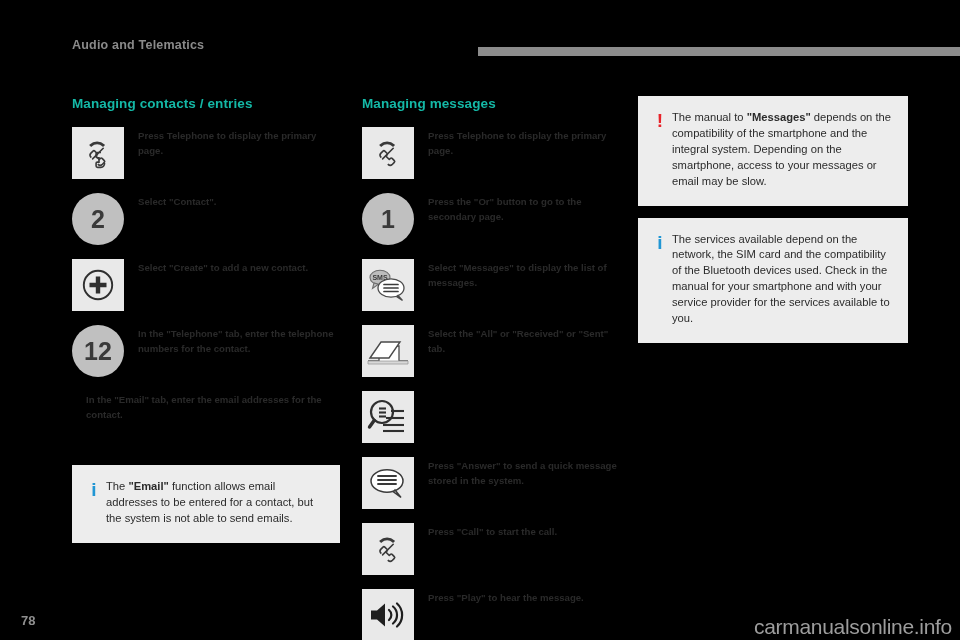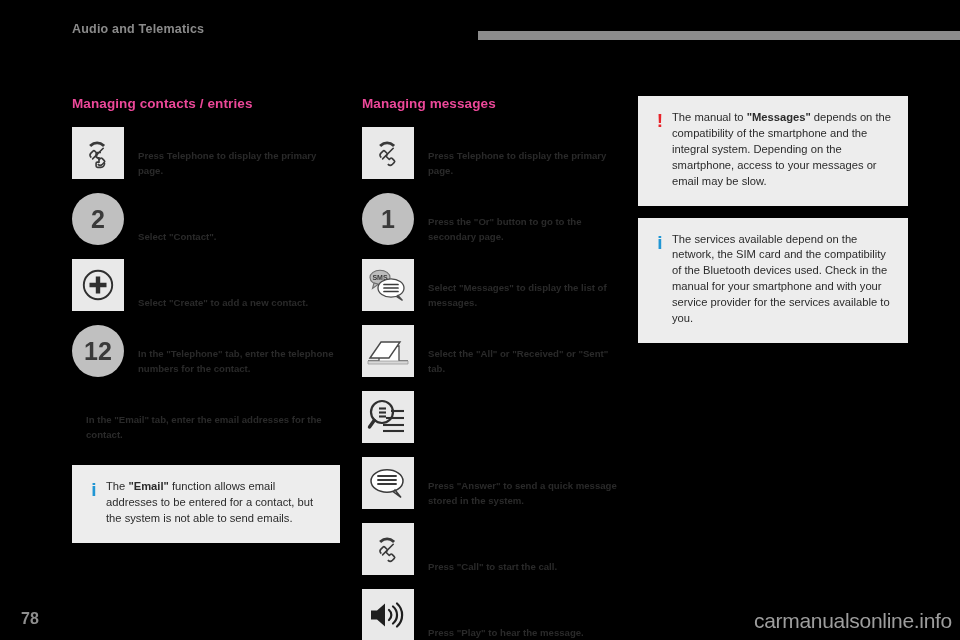--- a/index.html
+++ b/index.html
@@ -19,21 +19,21 @@
     position: absolute;
     left: 0; top: 0;
     width: 960px;
     height: 640px;
     background: #000000;
   }
 
   
   .header {
     position: absolute;
-    left: 0; top: 0;
+    left: 0; top: 16px;
     width: 843px;
     height: 46px;
   }
   .header-title {
     position: absolute;
     left: 72px;
     top: 22px;
     font-size: 12.5px;
     font-weight: bold;
     color: #8a8a8a;
@@ -54,30 +54,30 @@
     position: absolute;
     top: 96px;
   }
   .col-left  { left: 72px;  width: 268px; }
   .col-mid   { left: 362px; width: 258px; }
   .col-right { left: 638px; width: 270px; }
 
   .section-title {
     font-size: 13.5px;
     font-weight: bold;
-    color: #ec4899;
+    color: #14b8a6;
     margin: 0 0 16px 0;
     letter-spacing: 0.1px;
   }
 
   
   .step {
     position: relative;
     display: flex;
-    align-items: flex-end;
+    align-items: flex-start;
     margin-bottom: 14px;
     min-height: 52px;
   }
   .step-badge {
     flex: 0 0 52px;
     width: 52px;
     height: 52px;
     box-sizing: border-box;
     display: flex;
     align-items: center;
@@ -142,28 +142,28 @@
 
   .note-left  { margin-top: 22px; width: 268px; }
   .note-right { width: 270px; }
   .note-right + .note-right { margin-top: 12px; }
 
   
   .page-number {
     position: absolute;
     left: 21px;
     bottom: 12px;
-    font-size: 16px;
+    font-size: 13px;
     font-weight: bold;
     color: #8e8e8e;
   }
   .watermark {
     position: absolute;
     right: 8px;
-    bottom: 7px;
+    bottom: 1px;
     font-size: 21px;
     color: #9d9d9d;
     letter-spacing: -0.3px;
   }
 
   svg { display: block; }
 </style>
 </head>
 <body>
 

